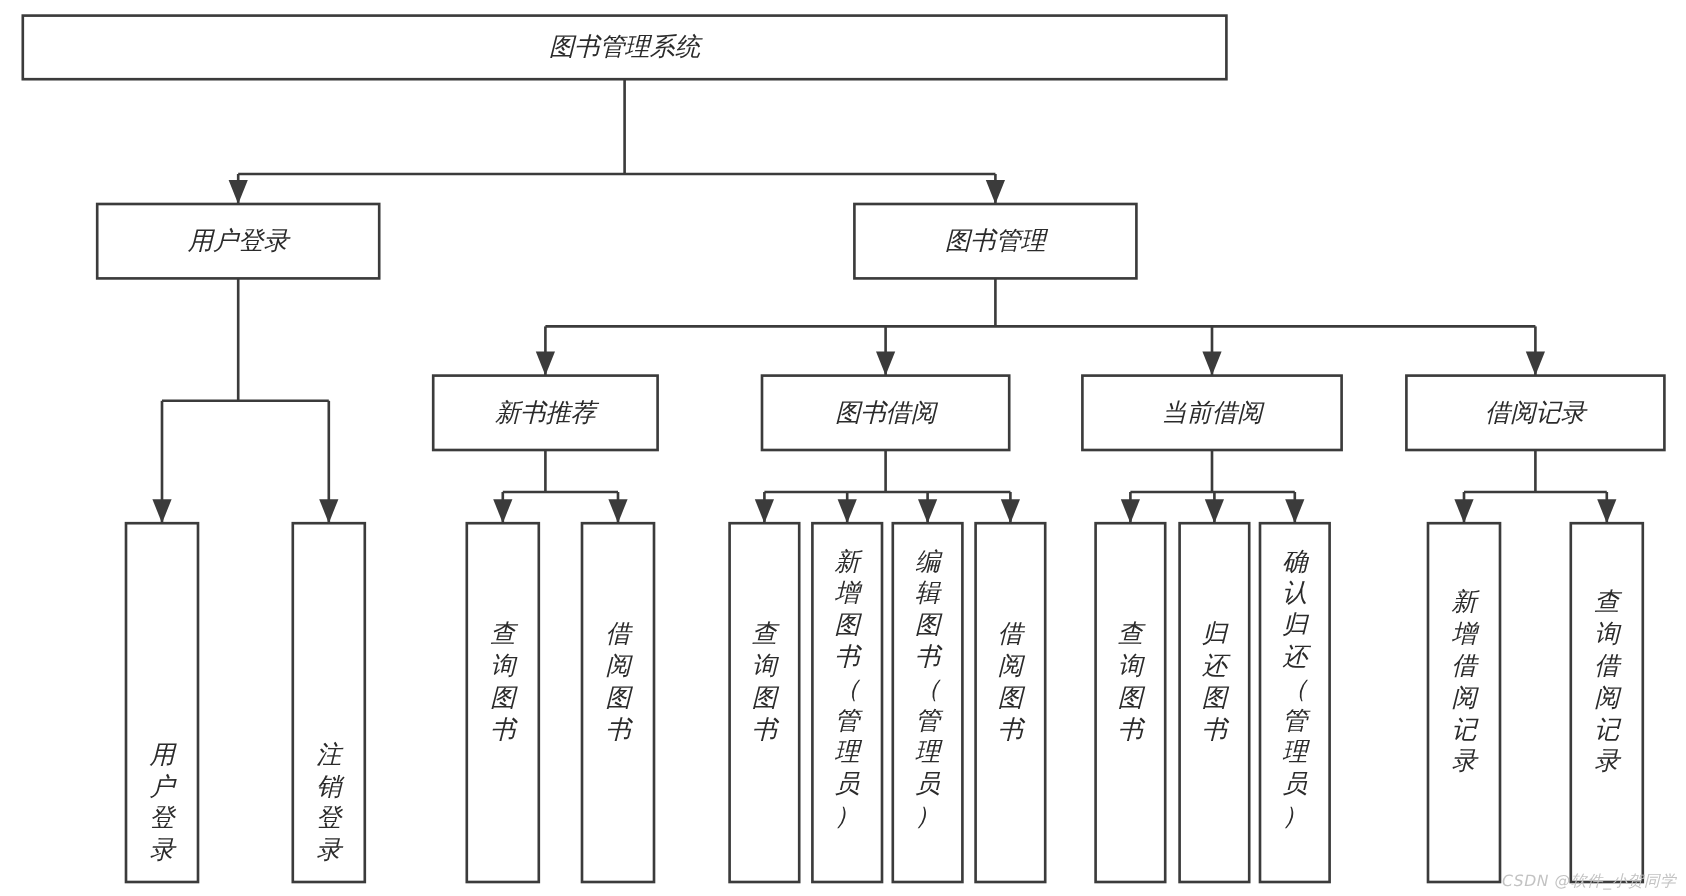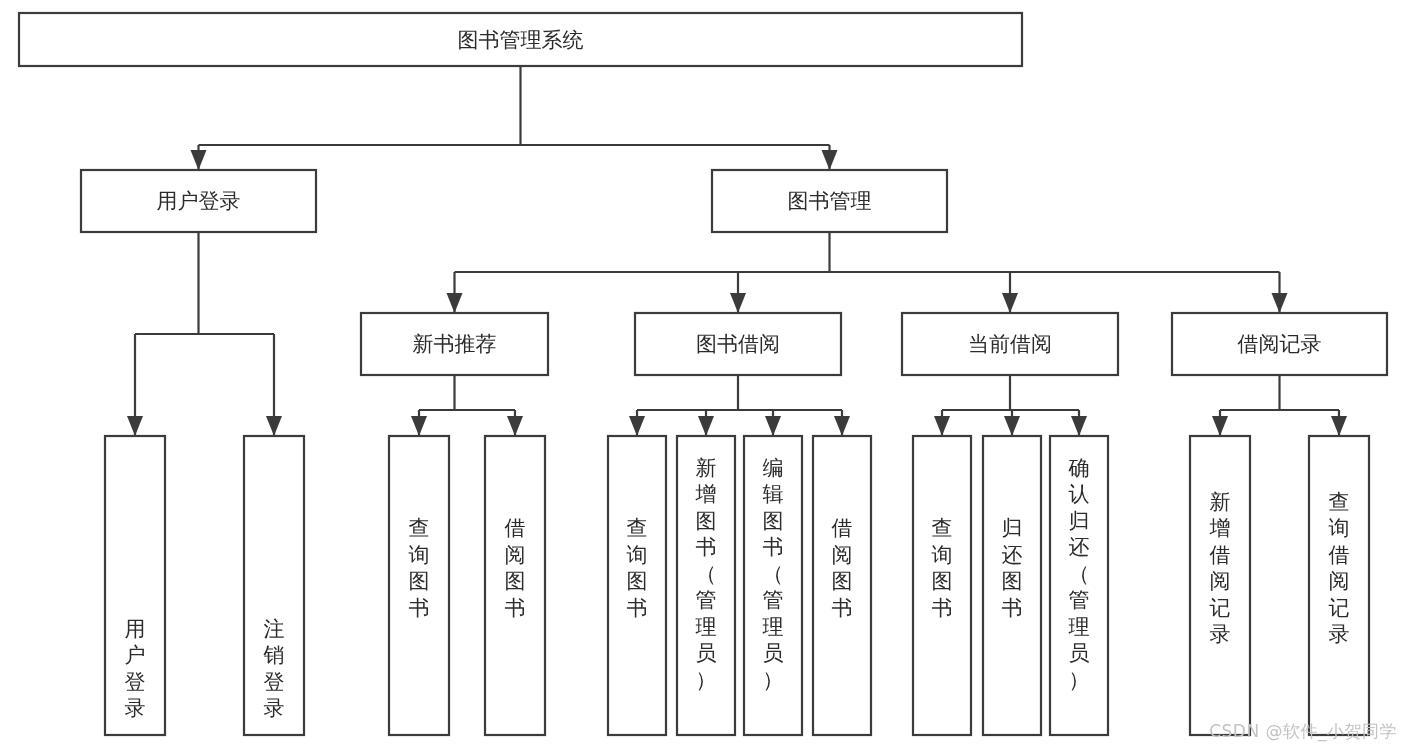--- a/index.html
+++ b/index.html
@@ -10,20 +10,21 @@
   }
   body {
     font-family: "DejaVu Sans", "Liberation Sans", sans-serif;
   }
   #diagram-root {
     position: relative;
     width: 1405px;
     height: 747px;
     background: #ffffff;
     overflow: hidden;
+    font-style: italic;
   }
   svg.flow-canvas {
     position: absolute;
     left: 0;
     top: 0;
     width: 1405px;
     height: 747px;
     display: block;
   }
   .node-box {
@@ -52,21 +53,21 @@
     fill: #2b2b2b;
     font-family: "DejaVu Sans", "Liberation Sans", sans-serif;
     font-size: 21px;
     text-anchor: middle;
   }
   .watermark-text {
     position: absolute;
     right: 8px;
     bottom: 4px;
     font-family: "DejaVu Sans", "Liberation Sans", sans-serif;
-    font-size: 17px;
+    font-size: 13px;
     color: #c3c3c3;
     white-space: nowrap;
     letter-spacing: 0.5px;
     pointer-events: none;
   }
 </style>
 </head>
 <body>
 
 <div id="diagram-root">

